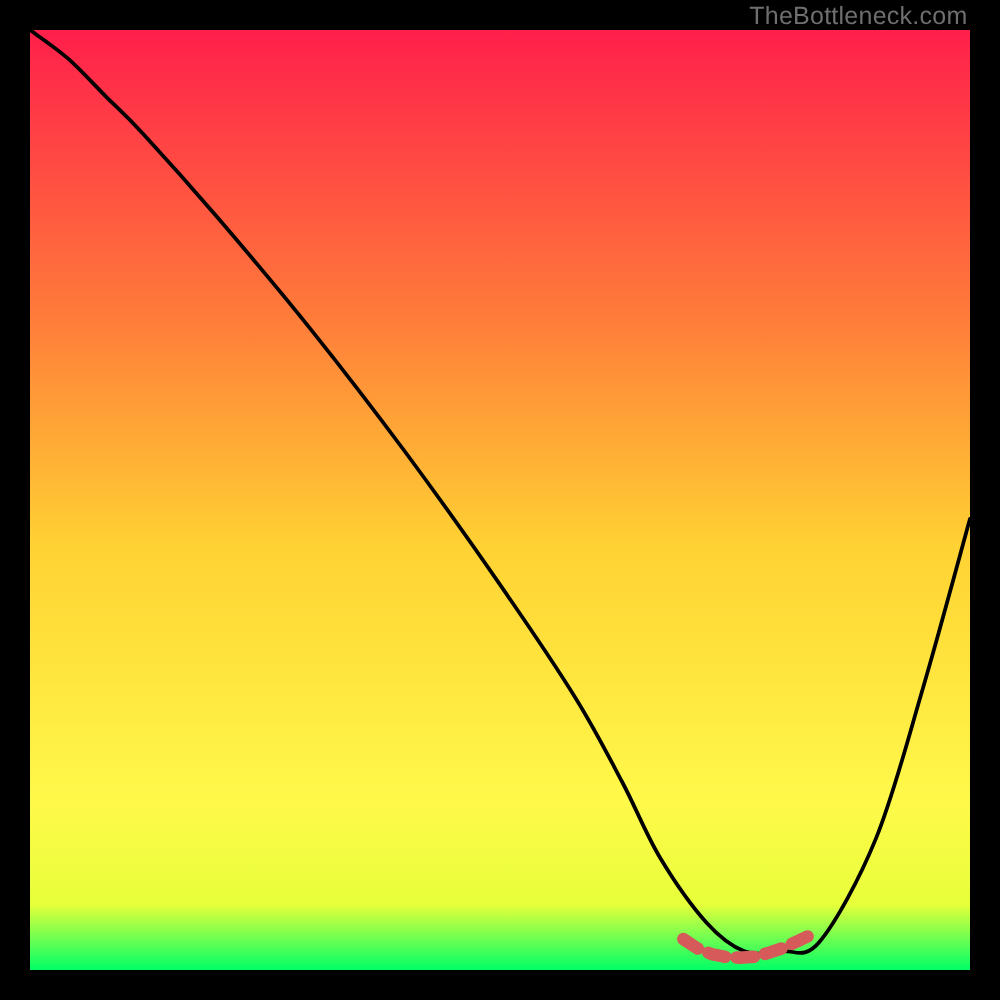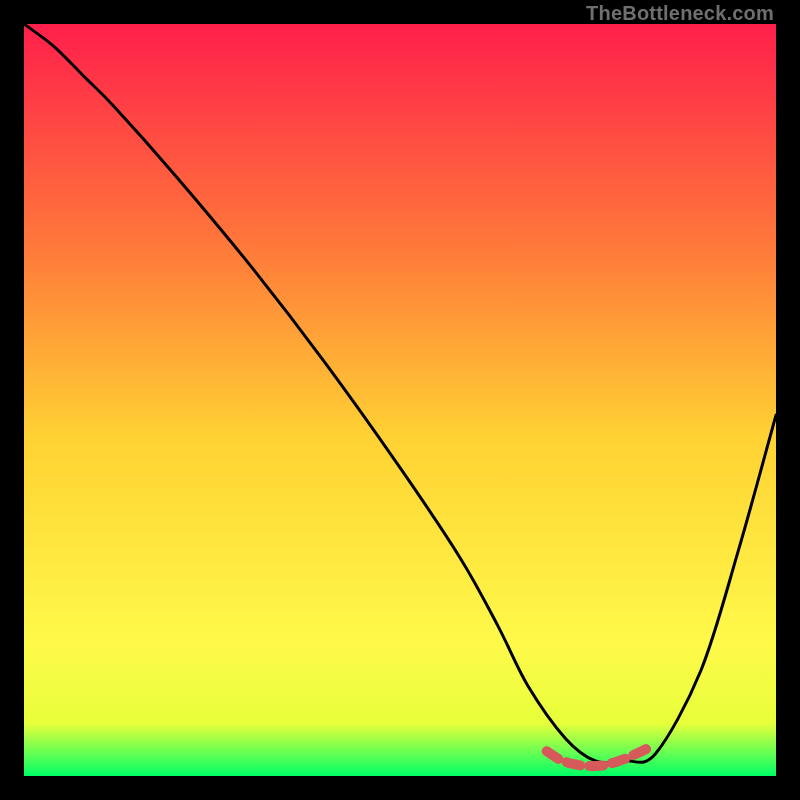--- a/index.html
+++ b/index.html
@@ -25,21 +25,21 @@
     top: 0;
     width: 752px;
     height: 752px;
   }
   .watermark {
     position: absolute;
     top: 2px;
     right: 26px;
     color: #6f6f6f;
     font-size: 20px;
-    font-weight: 700;
+    font-weight: 400;
     letter-spacing: 0.2px;
   }
 </style>
 </head>
 <body>
 
 <div class="frame">
   <svg class="plot-area" viewBox="0 0 752 752" preserveAspectRatio="none">
     <defs>
       <linearGradient id="bgGrad" x1="0" y1="0" x2="0" y2="1">

